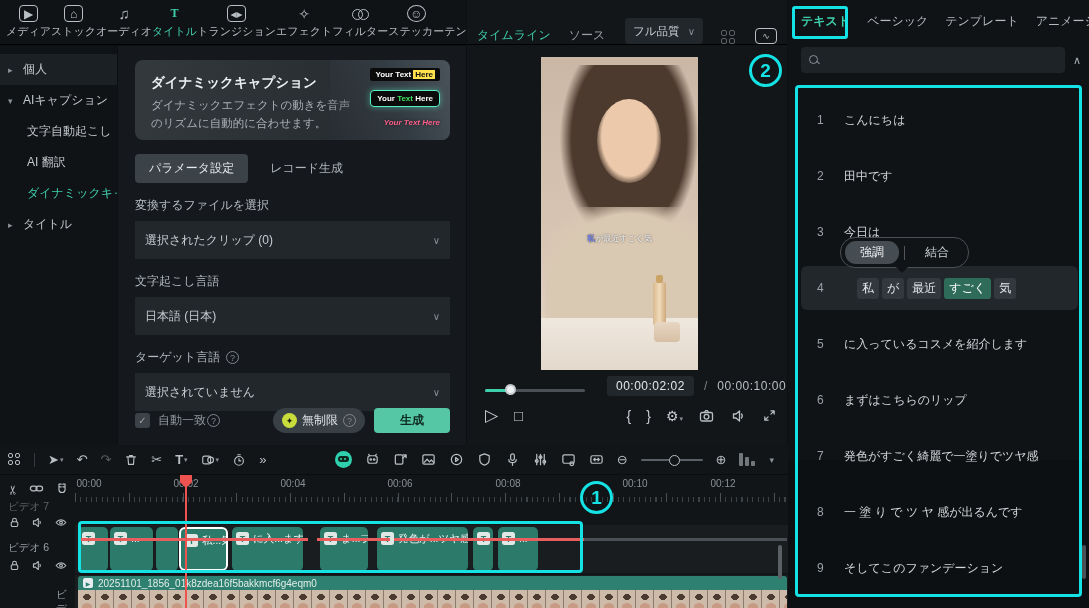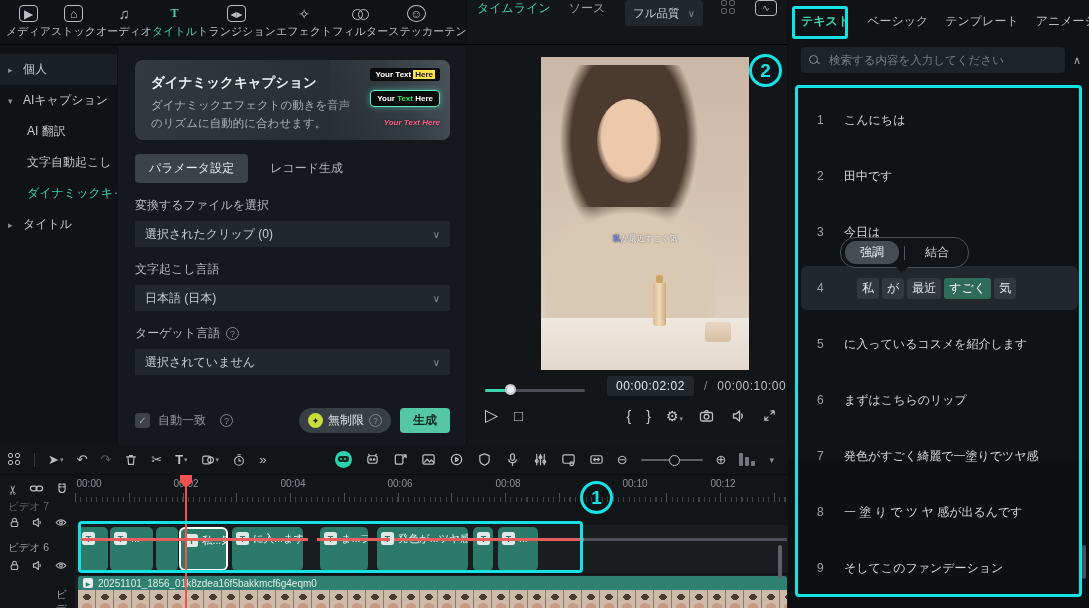--- a/index.html
+++ b/index.html
@@ -35,39 +35,39 @@
   .sample1{top:8px;background:#0b0b0b;color:#fff;padding:2px 5px;border-radius:2px;}
   .sample1 .hl-y{background:#ffe04d;color:#111;padding:0 2px;margin-left:2px;}
   .sample2{top:30px;background:#0b0b0b;color:#fff;padding:3px 6px;border:1.5px solid #57efc6;border-radius:4px;box-shadow:0 0 6px rgba(87,239,198,.5);}
   .sample2 .hl-g{color:#3fe05f;}
   .sample3{top:58px;color:#ff5f8a;font-style:italic;text-shadow:0 0 3px rgba(0,0,0,.6);}
   .cp-tabs{display:flex;align-items:center;gap:22px;margin:14px 0 4px 0;}
   .cp-tab{color:#aeb4ba;padding:6px 0;}
   .cp-tab.active{background:#3b4248;color:#e8ebee;padding:6px 14px;border-radius:4px;}
   .field-label{margin-top:14px;margin-bottom:7px;color:#b6bcc2;display:flex;align-items:center;gap:6px;}
   .help-circle{display:inline-flex;width:13px;height:13px;border:1px solid #80868c;border-radius:50%;color:#80868c;font-size:9px;align-items:center;justify-content:center;}
-  .dropdown{height:26px;background:#22272c;border-radius:0;display:flex;align-items:center;justify-content:space-between;padding:0 10px;color:#c8cdd2;}
+  .dropdown{height:38px;background:#22272c;border-radius:0;display:flex;align-items:center;justify-content:space-between;padding:0 10px;color:#c8cdd2;}
   .dropdown .chev{color:#868c92;font-size:10px;}
   .cp-footer{position:absolute;left:17px;right:16px;bottom:12px;display:flex;align-items:center;}
   .checkbox{width:15px;height:15px;background:#3c4248;border-radius:3px;display:inline-flex;align-items:center;justify-content:center;color:#9aa0a6;font-size:10px;margin-right:8px;}
-  .auto-label{color:#8f959b;display:flex;align-items:center;gap:14px;}
+  .auto-label{color:#8f959b;display:flex;align-items:center;gap:1px;}
   .pill-unlimited{margin-left:auto;background:#383f45;border-radius:13px;height:25px;display:flex;align-items:center;gap:5px;padding:0 9px;color:#dfe3e6;}
   .spark{width:15px;height:15px;border-radius:50%;background:#c8dd3c;color:#1c2014;font-size:9px;display:inline-flex;align-items:center;justify-content:center;font-weight:bold;}
-  .btn-generate{margin-left:9px;background:#56c7a4;color:#0e2920;font-weight:bold;border-radius:4px;height:25px;display:flex;align-items:center;padding:0 13px;}
+  .btn-generate{margin-left:9px;background:#56c7a4;color:#0e2920;font-weight:bold;border-radius:4px;height:25px;display:flex;align-items:center;padding:0 26px;}
 
   
   .preview-panel{position:absolute;left:467px;top:0;width:320px;height:445px;background:#131619;}
-  .pv-top{height:45px;display:flex;align-items:flex-start;padding:0 10px;gap:18px;border-bottom:1px solid #000;}
+  .pv-top{height:45px;display:flex;align-items:flex-end;padding:0 10px;gap:18px;border-bottom:1px solid #000;}
   .pv-tab{color:#9aa0a6;}
   .pv-tab.active{color:#3fd0ae;}
   .pv-quality{margin-left:auto;width:78px;height:26px;background:#22272c;border-radius:4px;display:flex;align-items:center;justify-content:space-between;padding:0 8px;color:#c8cdd2;font-size:11.5px;}
   .grid-icon{width:16px;height:14px;display:grid;grid-template-columns:6px 6px;grid-template-rows:6px 6px;gap:2px;opacity:.45;}
   .grid-icon i{border:1.2px solid #b9bfc4;border-radius:2px;}
   .scope-icon{width:22px;height:16px;border:1.4px solid #b9bfc4;border-radius:4px;display:flex;align-items:center;justify-content:center;font-size:9px;color:#b9bfc4;}
-  .video{position:absolute;left:74px;top:57px;width:208px;height:313px;background:linear-gradient(180deg,#cbb7a5 0%,#d8c6b5 60%,#e4d6c6 100%);overflow:hidden;}
+  .video{position:absolute;left:74px;top:57px;width:157px;height:313px;background:linear-gradient(180deg,#cbb7a5 0%,#d8c6b5 60%,#e4d6c6 100%);overflow:hidden;}
   .hair{position:absolute;left:18px;top:8px;width:140px;height:185px;background:radial-gradient(ellipse at 50% 40%,#4c3a2e 58%,rgba(76,58,46,0) 70%);}
   .face{position:absolute;left:56px;top:42px;width:64px;height:84px;background:radial-gradient(ellipse at 50% 45%,#ecc9ab 60%,rgba(236,201,171,0) 75%);border-radius:50%;}
   .sweater{position:absolute;left:4px;top:150px;width:170px;height:120px;background:radial-gradient(ellipse at 50% 70%,#d9c8b2 65%,rgba(217,200,178,0) 85%);}
   .table-strip{position:absolute;left:0;bottom:0;width:100%;height:52px;background:linear-gradient(180deg,#efe8df,#e3d8cb);}
   .bottle{position:absolute;left:112px;bottom:44px;width:13px;height:44px;background:linear-gradient(90deg,#d9b98f,#f0dcba,#cfa87b);border-radius:3px;}
   .bottle:before{content:"";position:absolute;left:3px;top:-7px;width:7px;height:8px;background:#caa467;border-radius:2px;}
   .jar{position:absolute;right:18px;bottom:28px;width:26px;height:20px;background:linear-gradient(180deg,#e8d6c2,#d6bfa4);border-radius:4px;}
   .pv-caption{position:absolute;left:0;top:176px;width:100%;text-align:center;font-size:8px;color:#f4f6f8;text-shadow:0 0 2px #333;}
   .pv-caption .cap-first{color:#6f7fe8;font-weight:bold;}
   .pv-seek{position:absolute;left:18px;top:383px;width:100px;height:14px;display:flex;align-items:center;}
@@ -208,24 +208,24 @@
   <aside class="sidebar">
     <div class="side-row hl">
         <span class="arrow">▸</span>
         <span>個人</span>
       </div>
     <div class="side-row">
         <span class="arrow">▾</span>
         <span>AIキャプション</span>
       </div>
     <div class="side-row indent">
+        <span>文字自動起こし</span>
+      </div>
+    <div class="side-row indent">
         <span>AI 翻訳</span>
-      </div>
-    <div class="side-row indent">
-        <span>文字自動起こし</span>
       </div>
     <div class="side-row indent active">
         <span>ダイナミックキャプシ...</span>
       </div>
     <div class="side-row">
         <span class="arrow">▸</span>
         <span>タイトル</span>
       </div>
   </aside>
 
@@ -341,21 +341,20 @@
       <span class="rp-tab">ベーシック</span>
       <span class="rp-tab">テンプレート</span>
       <span class="rp-tab">アニメーション</span>
       <span class="rp-tab trunc">テキ</span>
       <span class="rp-divider"></span>
 
     </div>
     <div class="search-row">
       <span class="search-box">
         <span class="mag"></span>
-        <input placeholder="検索する内容を入力してください" style="">
       </span>
       <span class="collapse-chev">∧</span>
     </div>
     <div class="cap-list">
       <div class="cap-row">
           <span class="cap-num">1</span>
           <span class="cap-text">こんにちは</span>
         </div>
       <div class="cap-row">
           <span class="cap-num">2</span>

